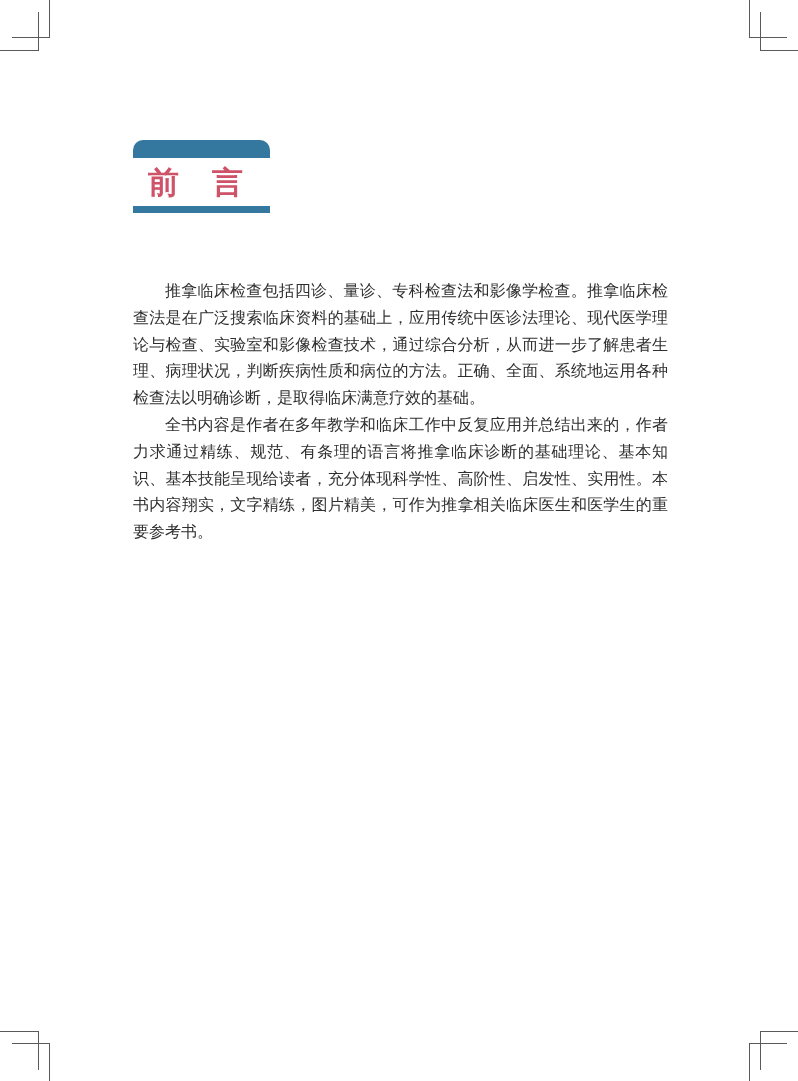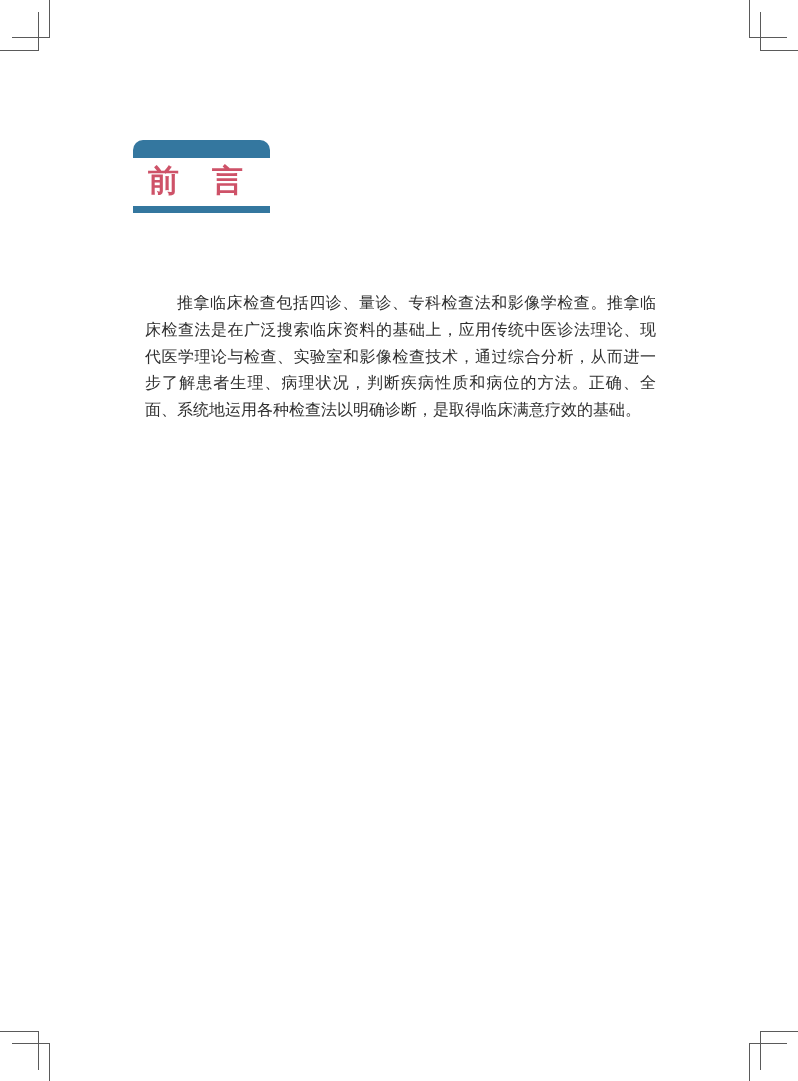--- a/index.html
+++ b/index.html
@@ -22,33 +22,33 @@
   .br-inner{left:760px;top:1031px;width:38px;height:38px;border-left:1px solid #5a5a5a;border-top:1px solid #5a5a5a;}
 
   
   .badge{position:absolute;left:133px;top:140px;width:137px;}
   .badge-top{height:18px;background:#34779f;border-radius:10px 10px 0 0;}
   .badge-body{
     height:48px;background:#ffffff;display:flex;align-items:center;
     padding-left:15px;box-sizing:border-box;
   }
   .badge-text{
-    font-family:Liberation Mono, monospace;
+    font-family:Liberation Sans, sans-serif;
     font-weight:700;font-size:31px;line-height:1;
     color:#ce5268;white-space:pre;letter-spacing:1px;
   }
   .badge-underline{height:7px;background:#34779f;}
 
   
   .content{
     position:absolute;left:133px;top:278px;width:535px;
     font-size:16px;line-height:26.8px;color:#2f2f2f;
     text-align:justify;
   }
-  .content p{margin:12px;padding:0;text-indent:2em;}
+  .content p{margin:0;padding:0;text-indent:2em;}
 </style>
 </head>
 <body>
 
 <div class="page">
 
   <div class="crop tl-outer"></div>
   <div class="crop tl-inner"></div>
   <div class="crop tr-outer"></div>
   <div class="crop tr-inner"></div>
@@ -60,15 +60,16 @@
   <div class="badge">
     <div class="badge-top"></div>
     <div class="badge-body">
       <span class="badge-text">前　言</span>
     </div>
     <div class="badge-underline"></div>
   </div>
 
   <div class="content">
     <p>推拿临床检查包括四诊、量诊、专科检查法和影像学检查。推拿临床检查法是在广泛搜索临床资料的基础上，应用传统中医诊法理论、现代医学理论与检查、实验室和影像检查技术，通过综合分析，从而进一步了解患者生理、病理状况，判断疾病性质和病位的方法。正确、全面、系统地运用各种检查法以明确诊断，是取得临床满意疗效的基础。</p>
+    <p>全书内容是作者在多年教学和临床工作中反复应用并总结出来的，作者力求通过精练、规范、有条理的语言将推拿临床诊断的基础理论、基本知识、基本技能呈现给读者，充分体现科学性、高阶性、启发性、实用性。本书内容翔实，文字精练，图片精美，可作为推拿相关临床医生和医学生的重要参考书。</p>
   </div>
 
 </div>
 
 </body></html>

